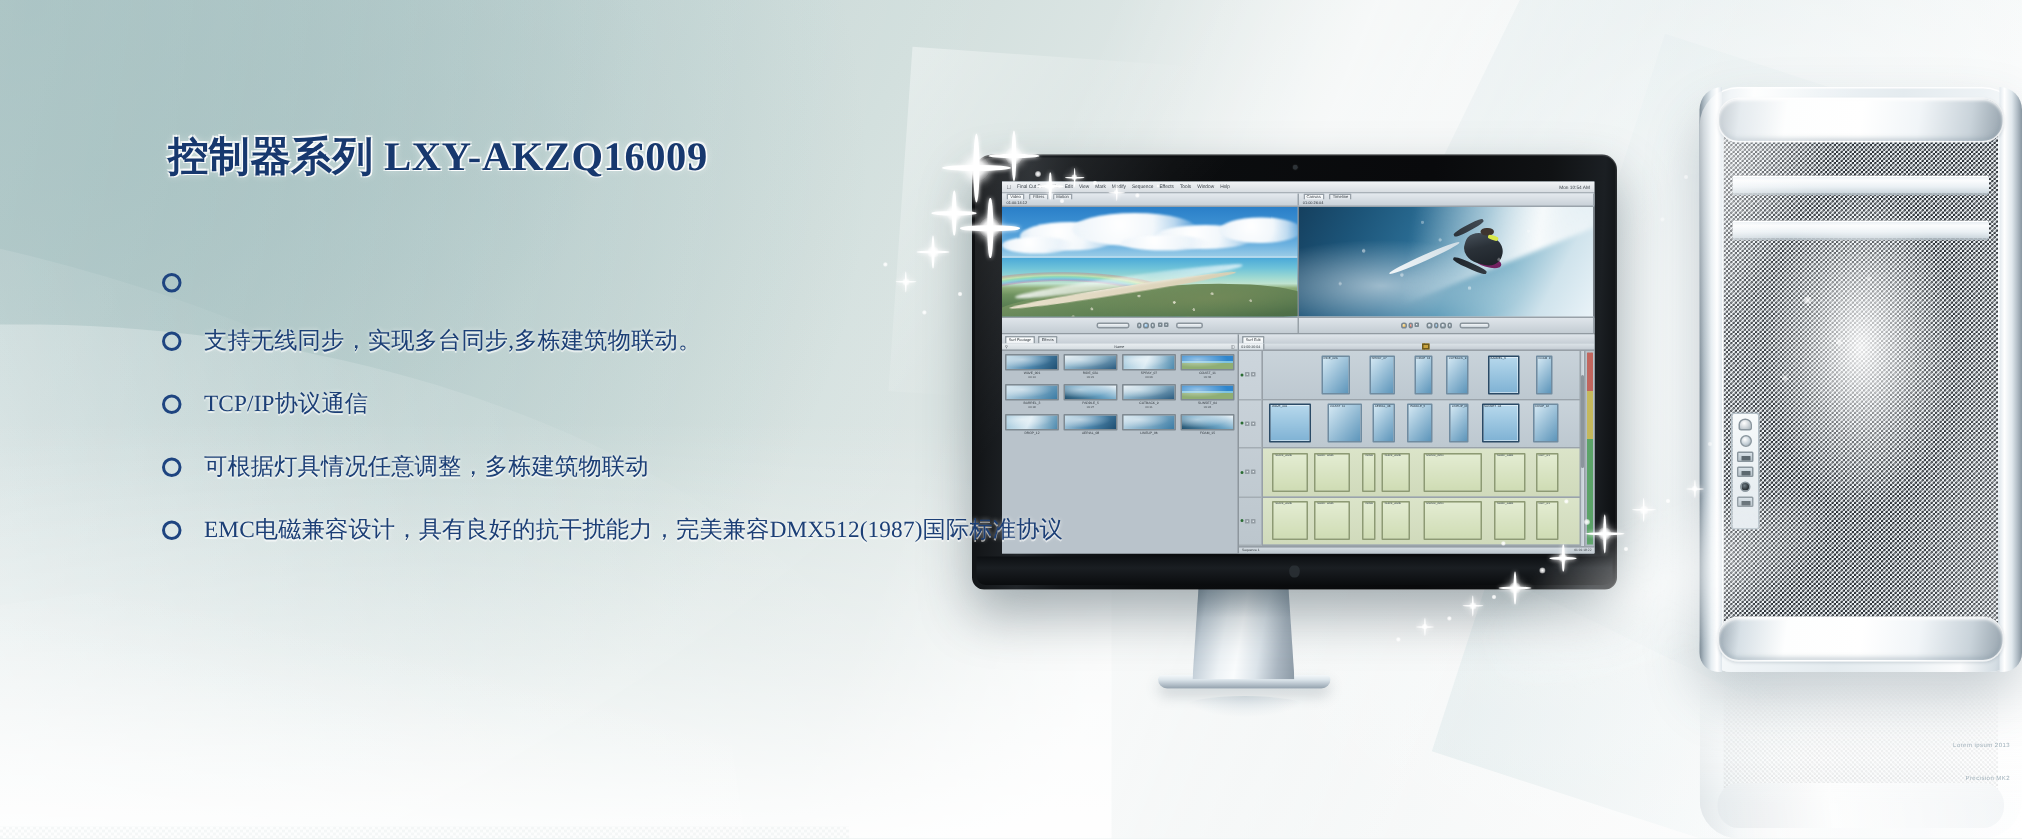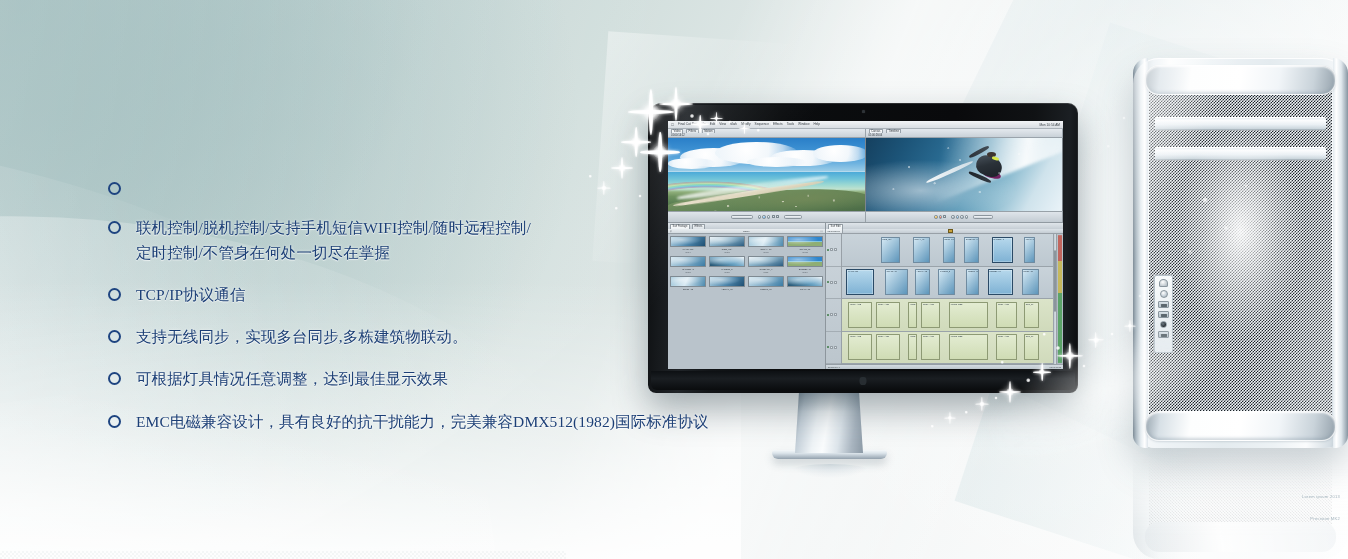--- a/index.html
+++ b/index.html
@@ -727,45 +727,41 @@
   <div class="swoosh s3"></div>
   <div class="swoosh s4"></div>
   <div class="swoosh s5"></div>
   <div class="bg-rightglow"></div>
   <div class="bg-diagband"></div>
   <div class="bg-lowlight"></div>
   <div class="bg-botleftband"></div>
   <div class="bg-checker"></div>
 
   <div class="textblock">
+    <div class="title">控制器系列 LXY-AKZQ16009</div>
 
     <div class="bullets">
       <div class="bullet">
         <span class="bullet-marker"></span>
       </div>
       <div class="bullet">
         <span class="bullet-marker"></span>
-        <span class="bullet-text">联机控制/脱机控制/支持手机短信WIFI控制/随时远程控制/
-定时控制/不管身在何处一切尽在掌握</span>
+        <span class="bullet-text">支持无线同步，实现多台同步,多栋建筑物联动。</span>
       </div>
       <div class="bullet">
         <span class="bullet-marker"></span>
         <span class="bullet-text">TCP/IP协议通信</span>
       </div>
       <div class="bullet">
         <span class="bullet-marker"></span>
-        <span class="bullet-text">支持无线同步，实现多台同步,多栋建筑物联动。</span>
+        <span class="bullet-text">可根据灯具情况任意调整，多栋建筑物联动</span>
       </div>
       <div class="bullet">
         <span class="bullet-marker"></span>
-        <span class="bullet-text">可根据灯具情况任意调整，达到最佳显示效果</span>
-      </div>
-      <div class="bullet">
-        <span class="bullet-marker"></span>
-        <span class="bullet-text">EMC电磁兼容设计，具有良好的抗干扰能力，完美兼容DMX512(1982)国际标准协议</span>
+        <span class="bullet-text">EMC电磁兼容设计，具有良好的抗干扰能力，完美兼容DMX512(1987)国际标准协议</span>
       </div>
     </div>
   </div>
 
   <div class="stand-reflect"></div>
   <div class="stand-foot"></div>
   <div class="stand-neck"></div>
 
   <div class="monitor">
     <div class="mon-bezel"></div>

